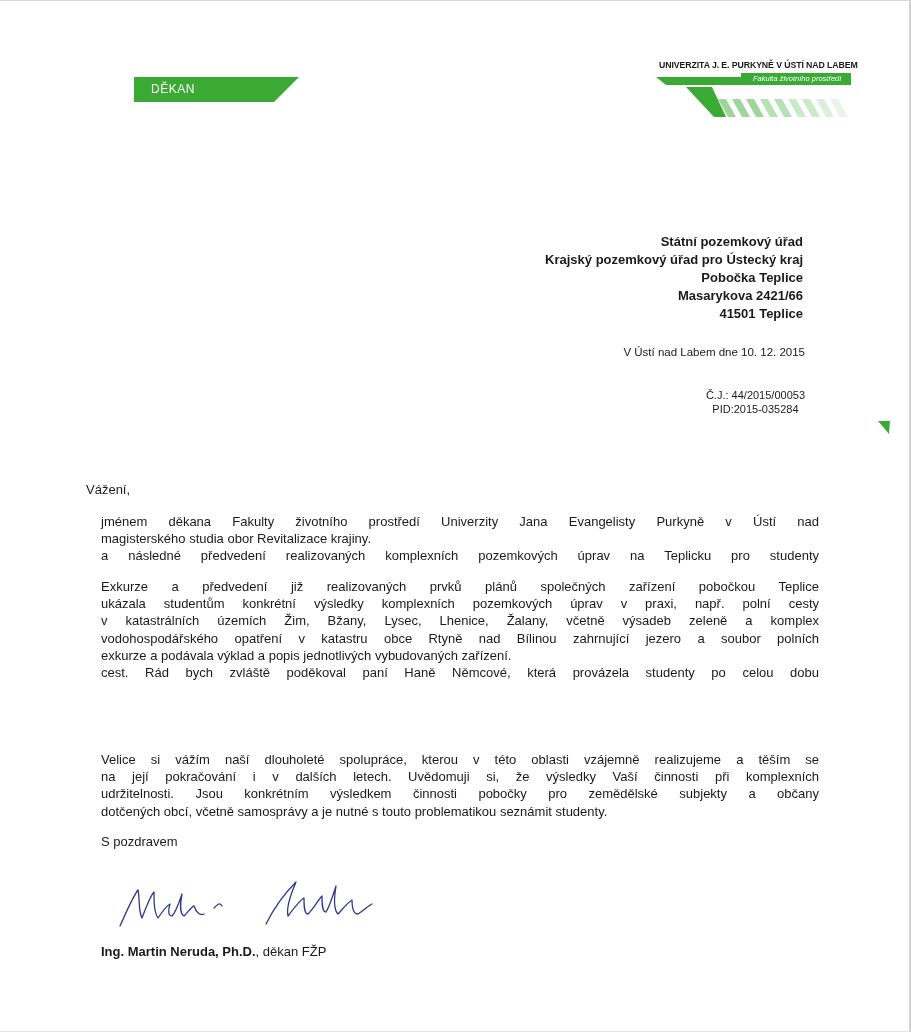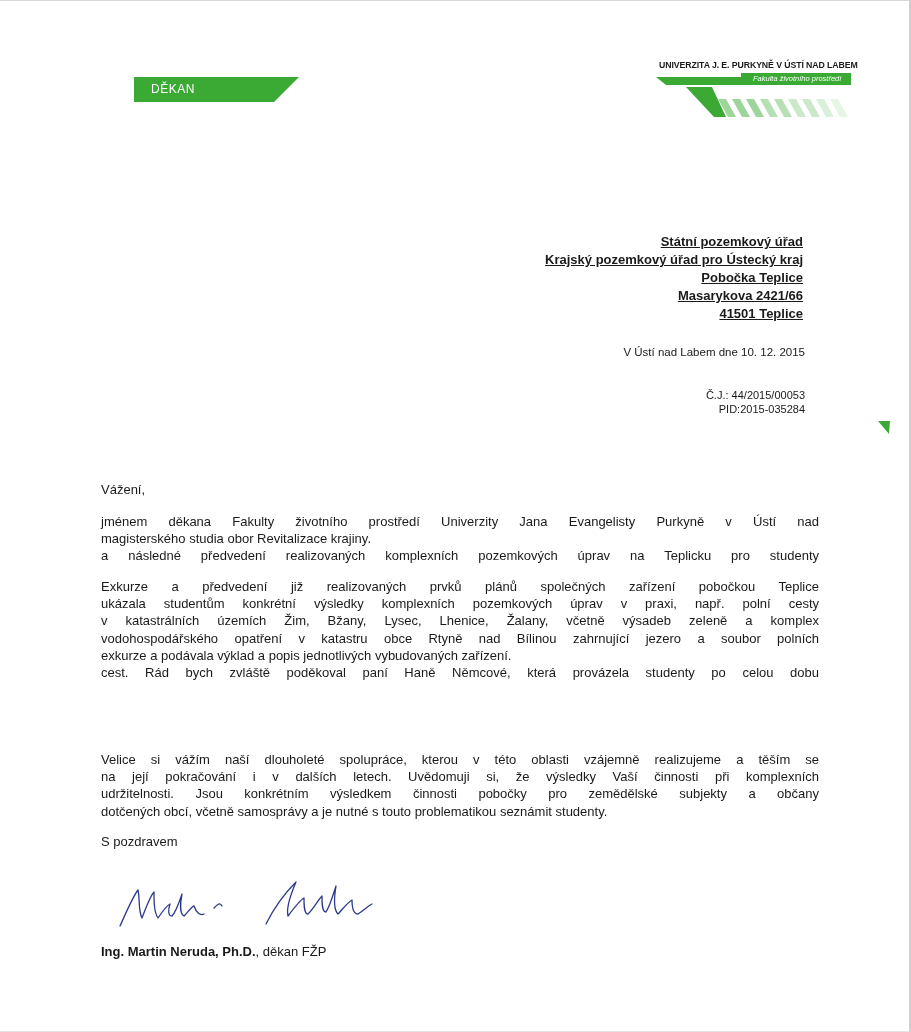--- a/index.html
+++ b/index.html
@@ -31,29 +31,29 @@
     .faculty-name {
       position: absolute; left: 4px; top: 1px; font-size: 7.5px; color: #ffffff; white-space: nowrap;
       font-style: italic;
       padding-left: 8px;
     }
     .logo-stripes { position: absolute; left: 0; top: 22px; }
 
     
     .recipient {
       position: absolute; right: 108px; top: 233px; text-align: right;
-      font-size: 13px; font-weight: bold; line-height: 18px; text-decoration: underline;
+      font-size: 13px; font-weight: bold; line-height: 18px;
     }
     .recipient div { white-space: nowrap; }
     .date-line { position: absolute; right: 106px; top: 346px; font-size: 11.5px; white-space: nowrap; }
-    .ref-block { position: absolute; right: 106px; top: 388px; font-size: 11px; text-align: right; line-height: 14px; }
+    .ref-block { position: absolute; right: 106px; top: 388px; font-size: 11px; text-align: center; line-height: 14px; }
     .corner-mark { position: absolute; left: 878px; top: 421px; }
 
     
-    .salutation { position: absolute; left: 101px; top: 482px; font-size: 13px; }
+    .salutation { position: absolute; left: 86px; top: 482px; font-size: 13px; }
     .para {
       position: absolute; left: 101px; width: 718px; font-size: 13px; line-height: 17.2px;
       text-align: justify; text-align-last: left;
     }
     .para .ln { display: block; white-space: nowrap; text-align: justify; text-align-last: justify; }
     .para .ln.last { text-align-last: left; }
     .p1 { top: 513px; }
     .p2 { top: 578px; }
     .p3 { top: 751px; }
     .closing { position: absolute; left: 101px; top: 834px; font-size: 13px; }

